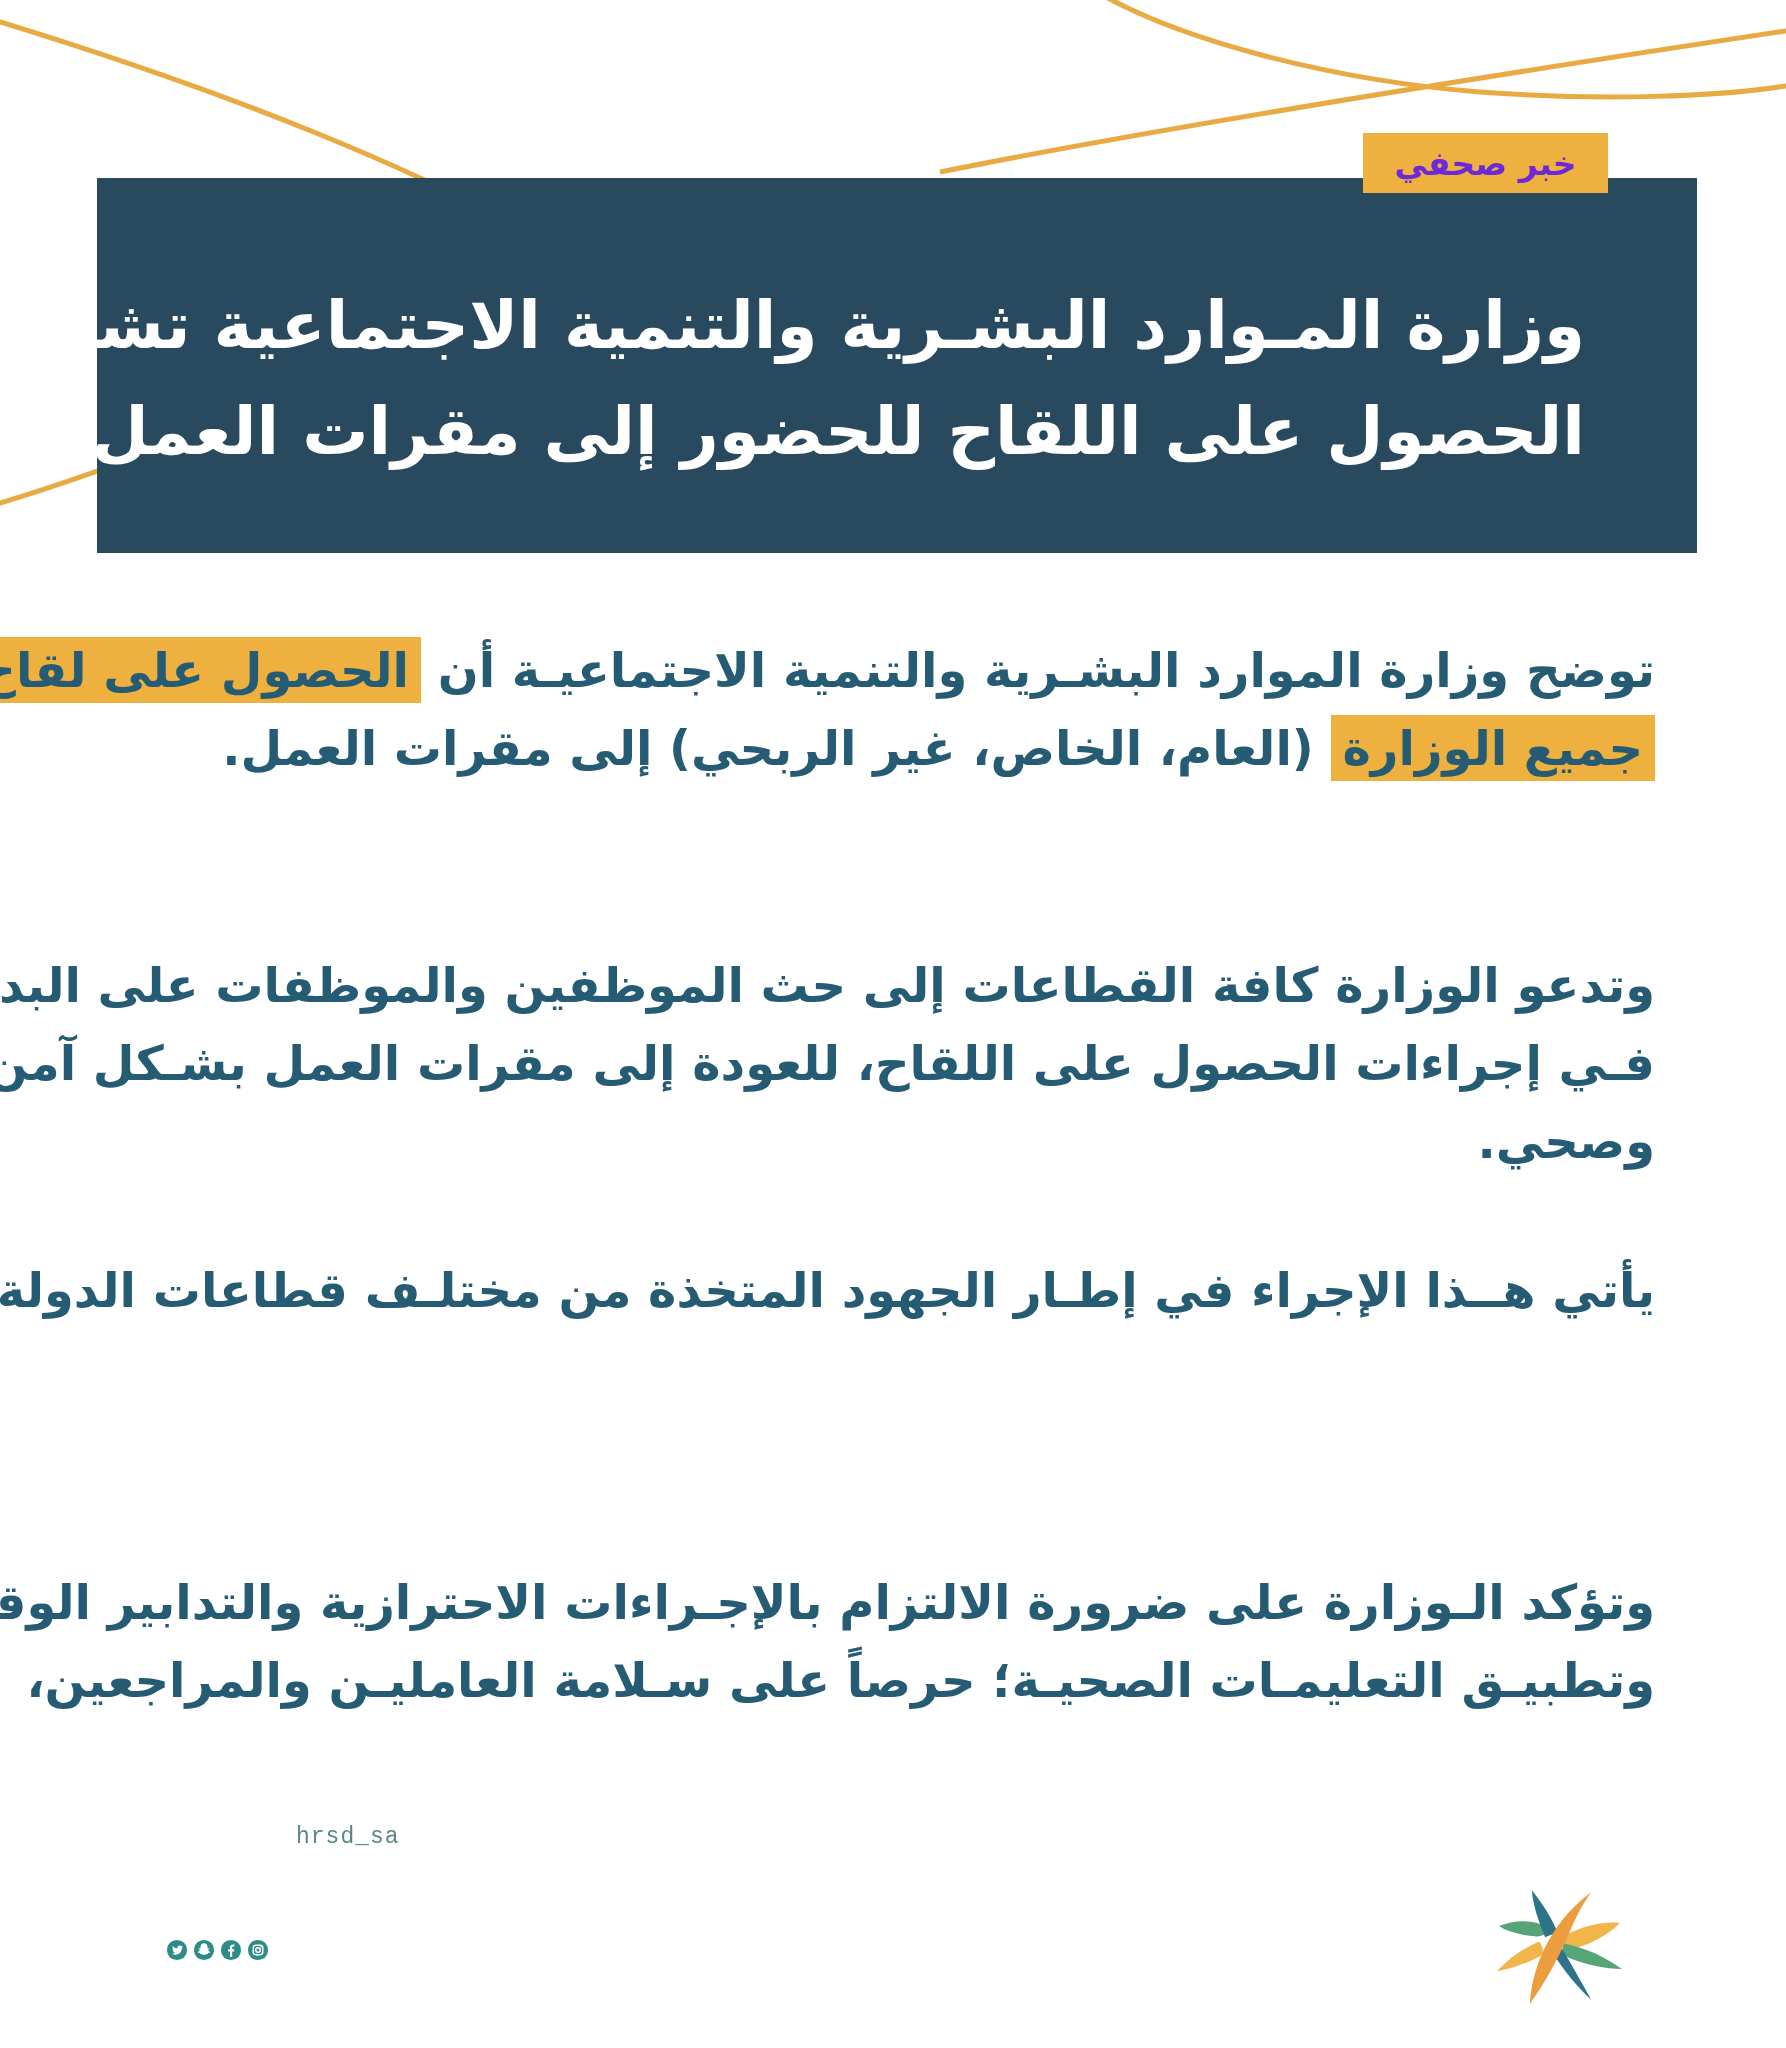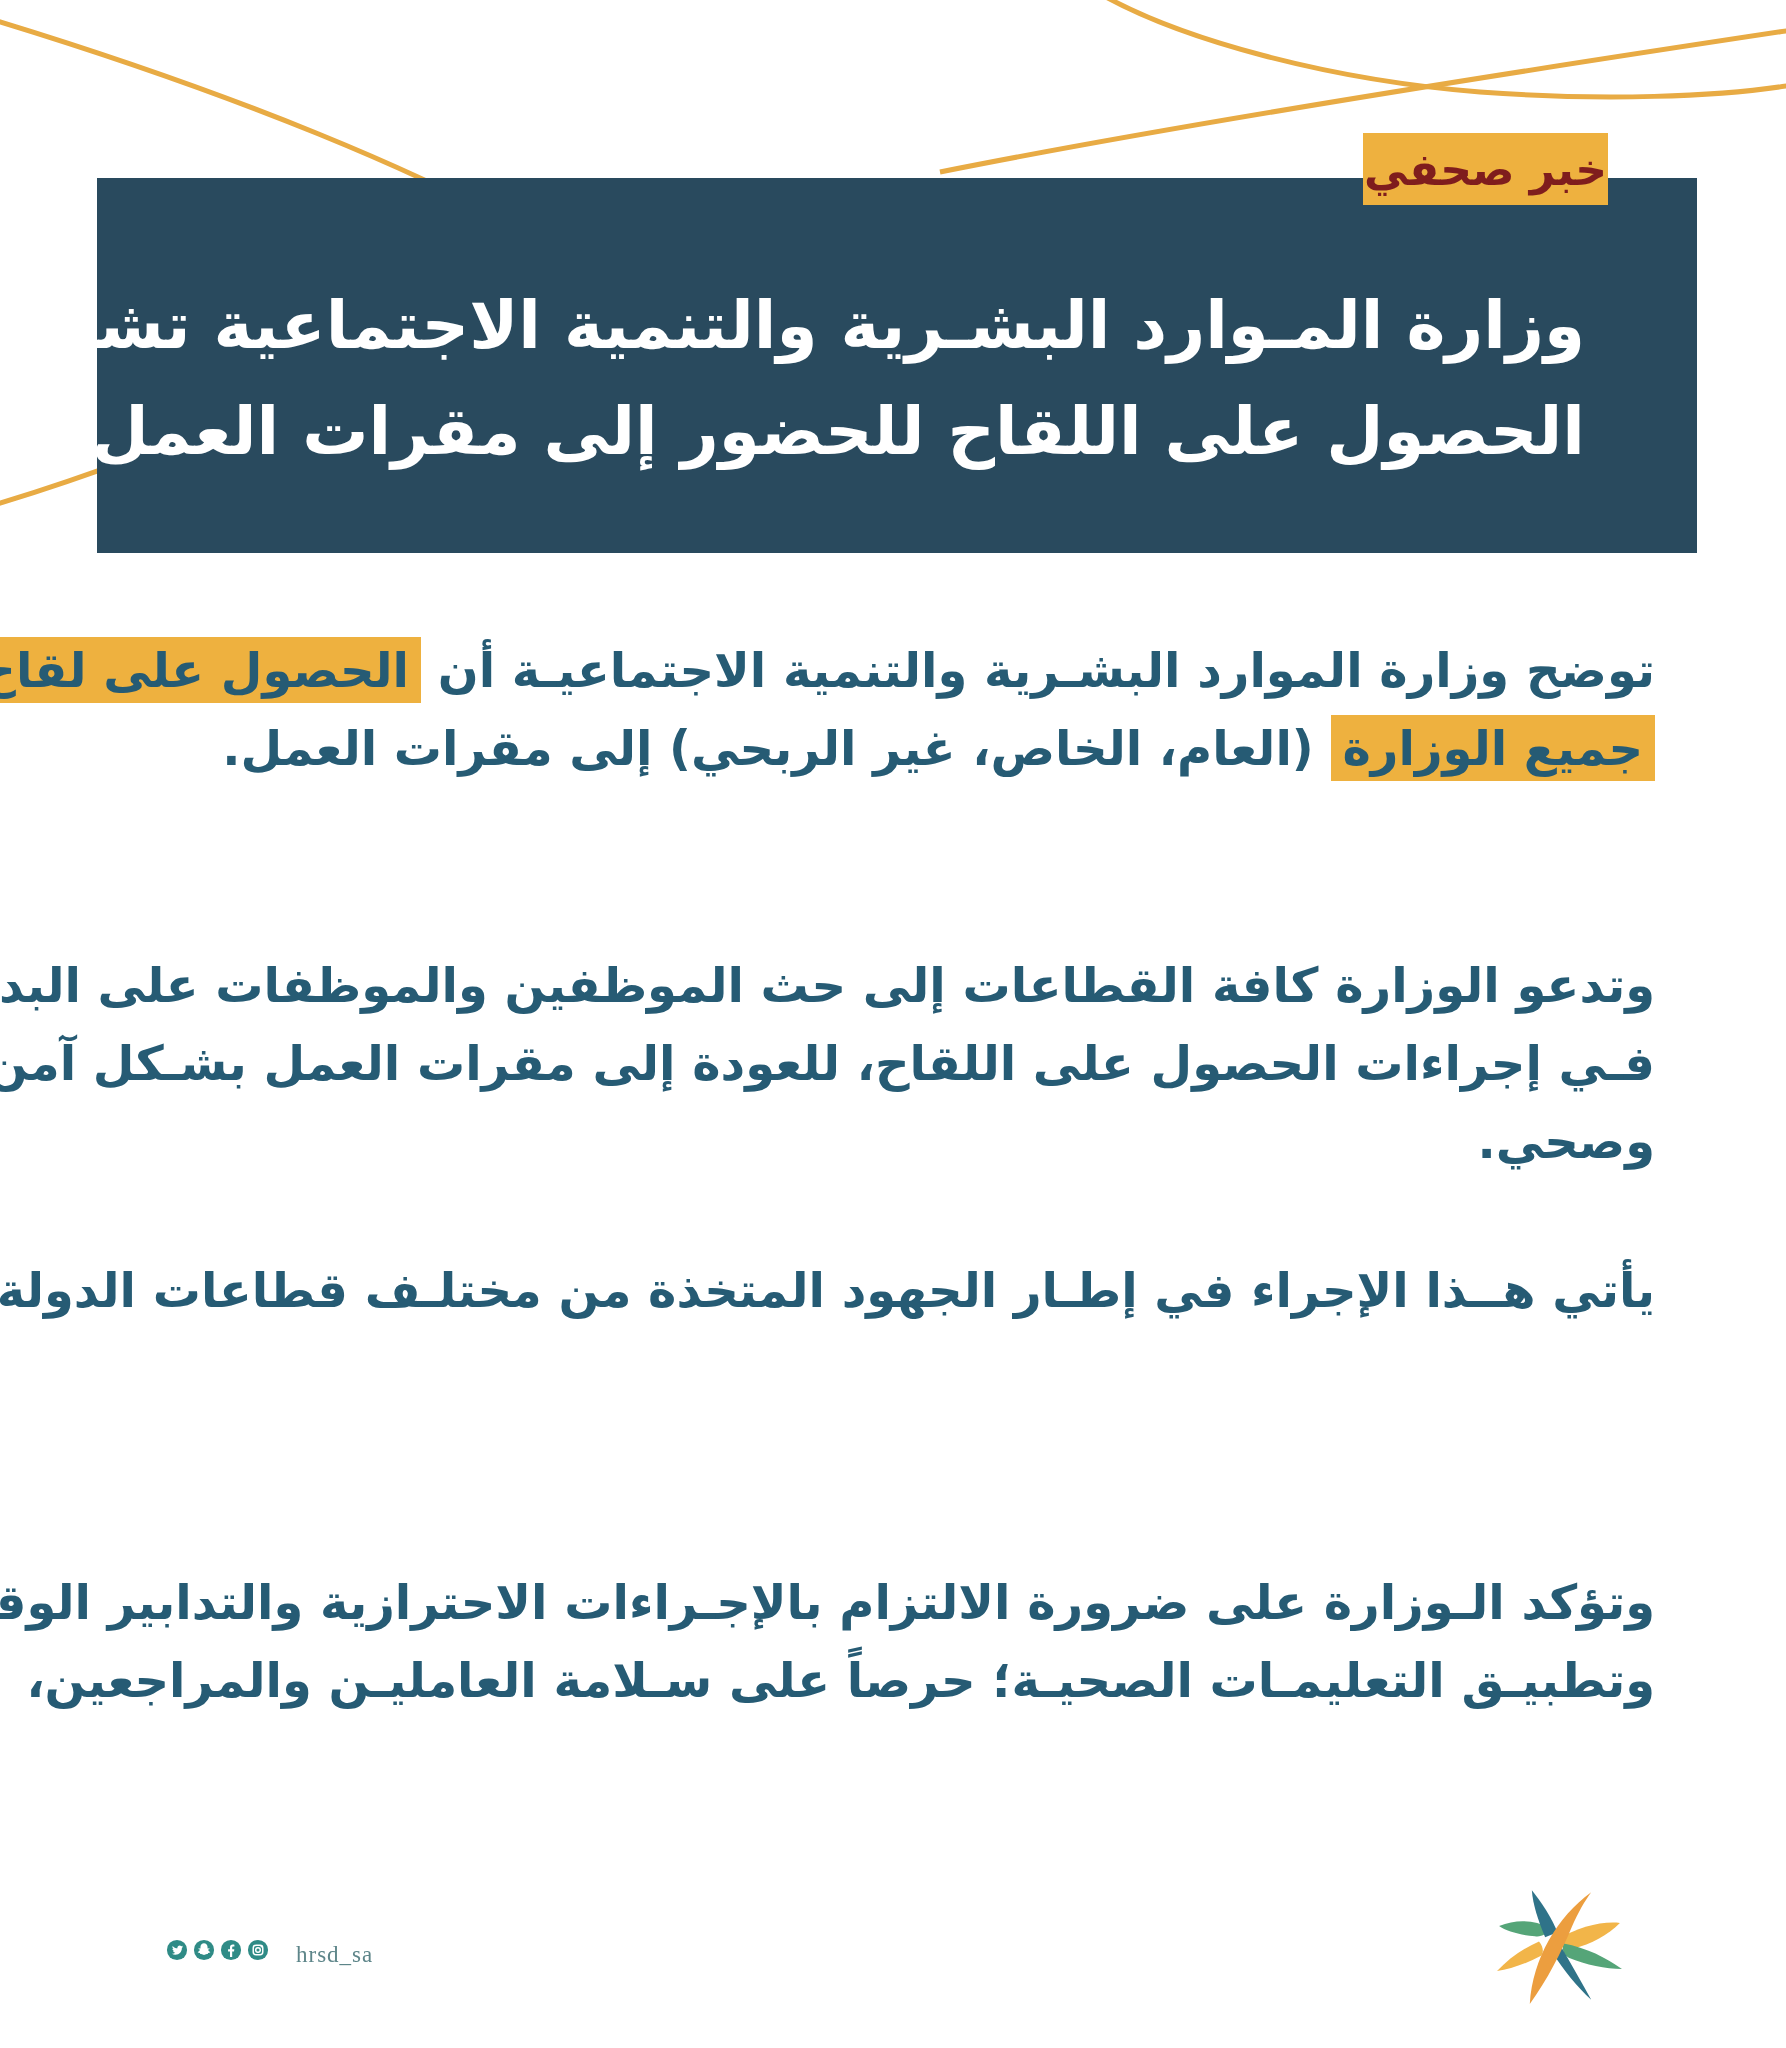--- a/index.html
+++ b/index.html
@@ -4,23 +4,23 @@
 <style>
   html,body{margin:0;padding:0;background:#ffffff;}
   .page{
     position:relative;width:1786px;height:2048px;background:#ffffff;overflow:hidden;
     font-family:"DejaVu Sans",sans-serif;
   }
   
   .curves{position:absolute;left:0;top:0;width:1786px;height:2048px;z-index:0;}
   
   .badge{
-    position:absolute;left:1363px;top:133px;width:245px;height:72px;
+    position:absolute;left:1363px;top:133px;width:245px;height:60px;
     background:#eeb13f;z-index:3;display:flex;align-items:center;justify-content:center;
-    direction:rtl;color:#7f1d1d;font-size:44px;font-weight:bold;
+    direction:rtl;color:#6d28d9;font-size:33px;font-weight:bold;
   }
   
   .header-block{
     position:absolute;left:97px;top:178px;width:1600px;height:375px;
     background:#294a5e;z-index:2;
   }
   .title{
     position:absolute;right:112px;top:95px;direction:rtl;text-align:right;
     color:#ffffff;font-size:66px;font-weight:bold;line-height:106px;white-space:nowrap;
   }
@@ -29,22 +29,22 @@
     position:absolute;left:130px;right:131px;z-index:1;direction:rtl;text-align:right;
     color:#265b74;font-size:48px;font-weight:bold;line-height:78px;
   }
   .para .line{white-space:nowrap;}
   .hl{background:#eeb13f;padding:5px 12px;}
   .p0{top:631px}.p1{top:946px}.p2{top:1251px}.p3{top:1563px}
   
   .footer-icons{position:absolute;left:166px;top:1939px;display:flex;gap:5px;z-index:1;}
   .footer-icons svg{display:block;width:22px;height:22px;}
   .handle{
-    position:absolute;left:296px;top:1942px;z-index:1;
-    font-family:Liberation Serif, serif;font-size:23px;color:#5d8589;letter-spacing:1px;
+    position:absolute;left:296px;top:1824px;z-index:1;
+    font-family:Liberation Mono, monospace;font-size:23px;color:#5d8589;letter-spacing:1px;
   }
   .logo{position:absolute;left:1496px;top:1886px;width:128px;height:118px;z-index:1;}
 </style>
 </head>
 <body>
 
 <div class="page">
 
   <svg class="curves" viewBox="0 0 1786 2048" fill="none">
     <path d="M -6 20 C 240 95 430 175 540 240 C 430 330 240 430 -6 505" stroke="#e8ab44" stroke-width="5"></path>

